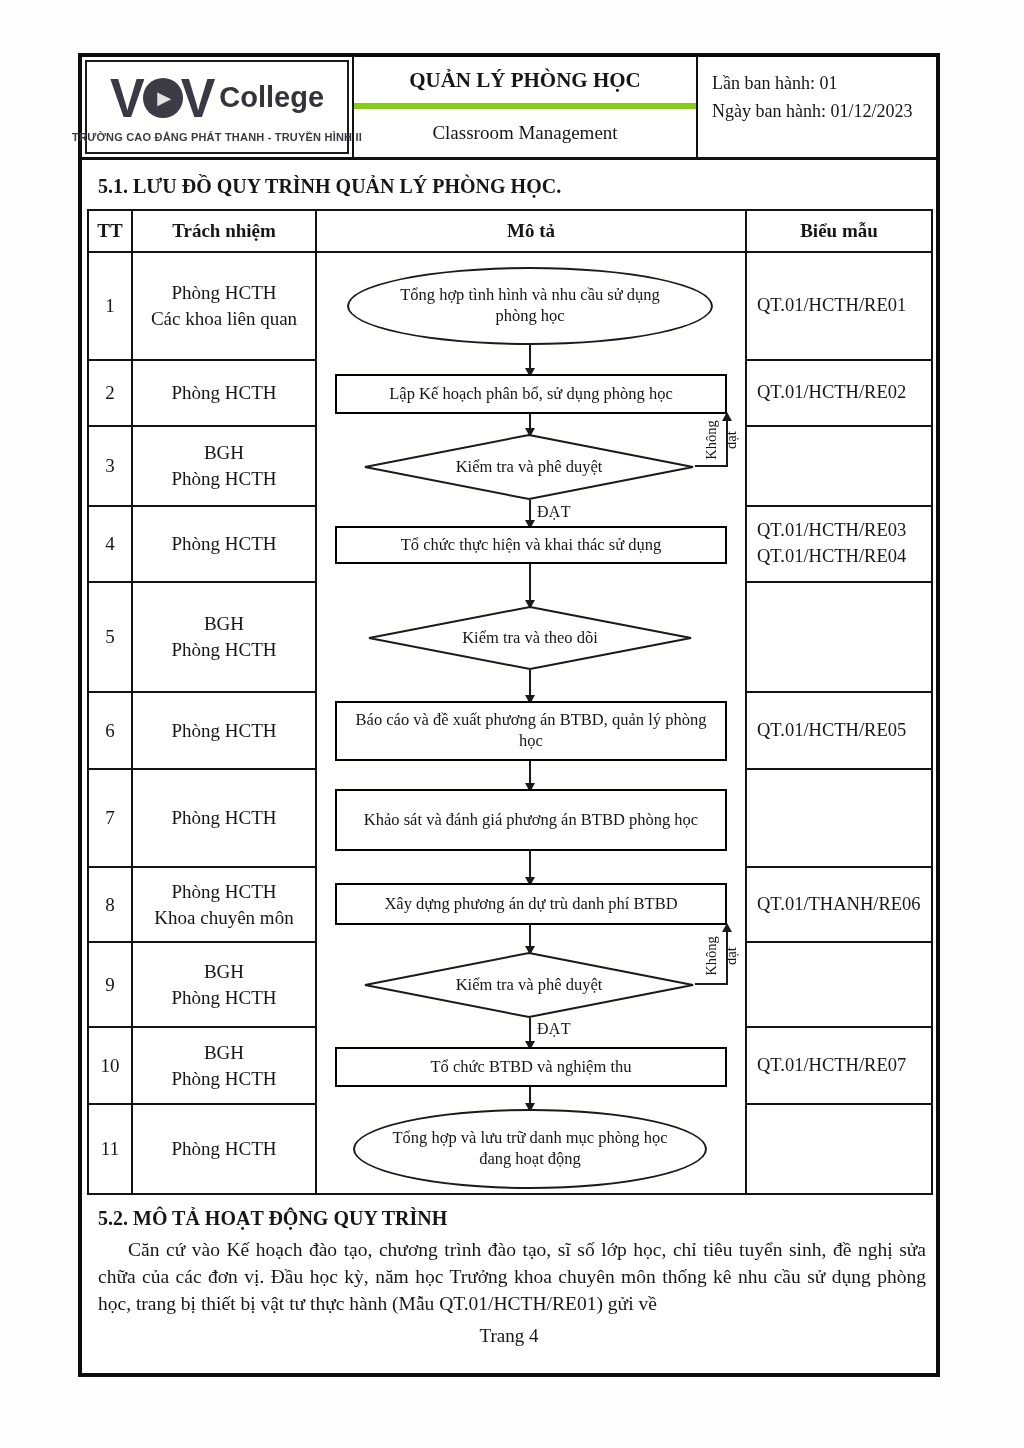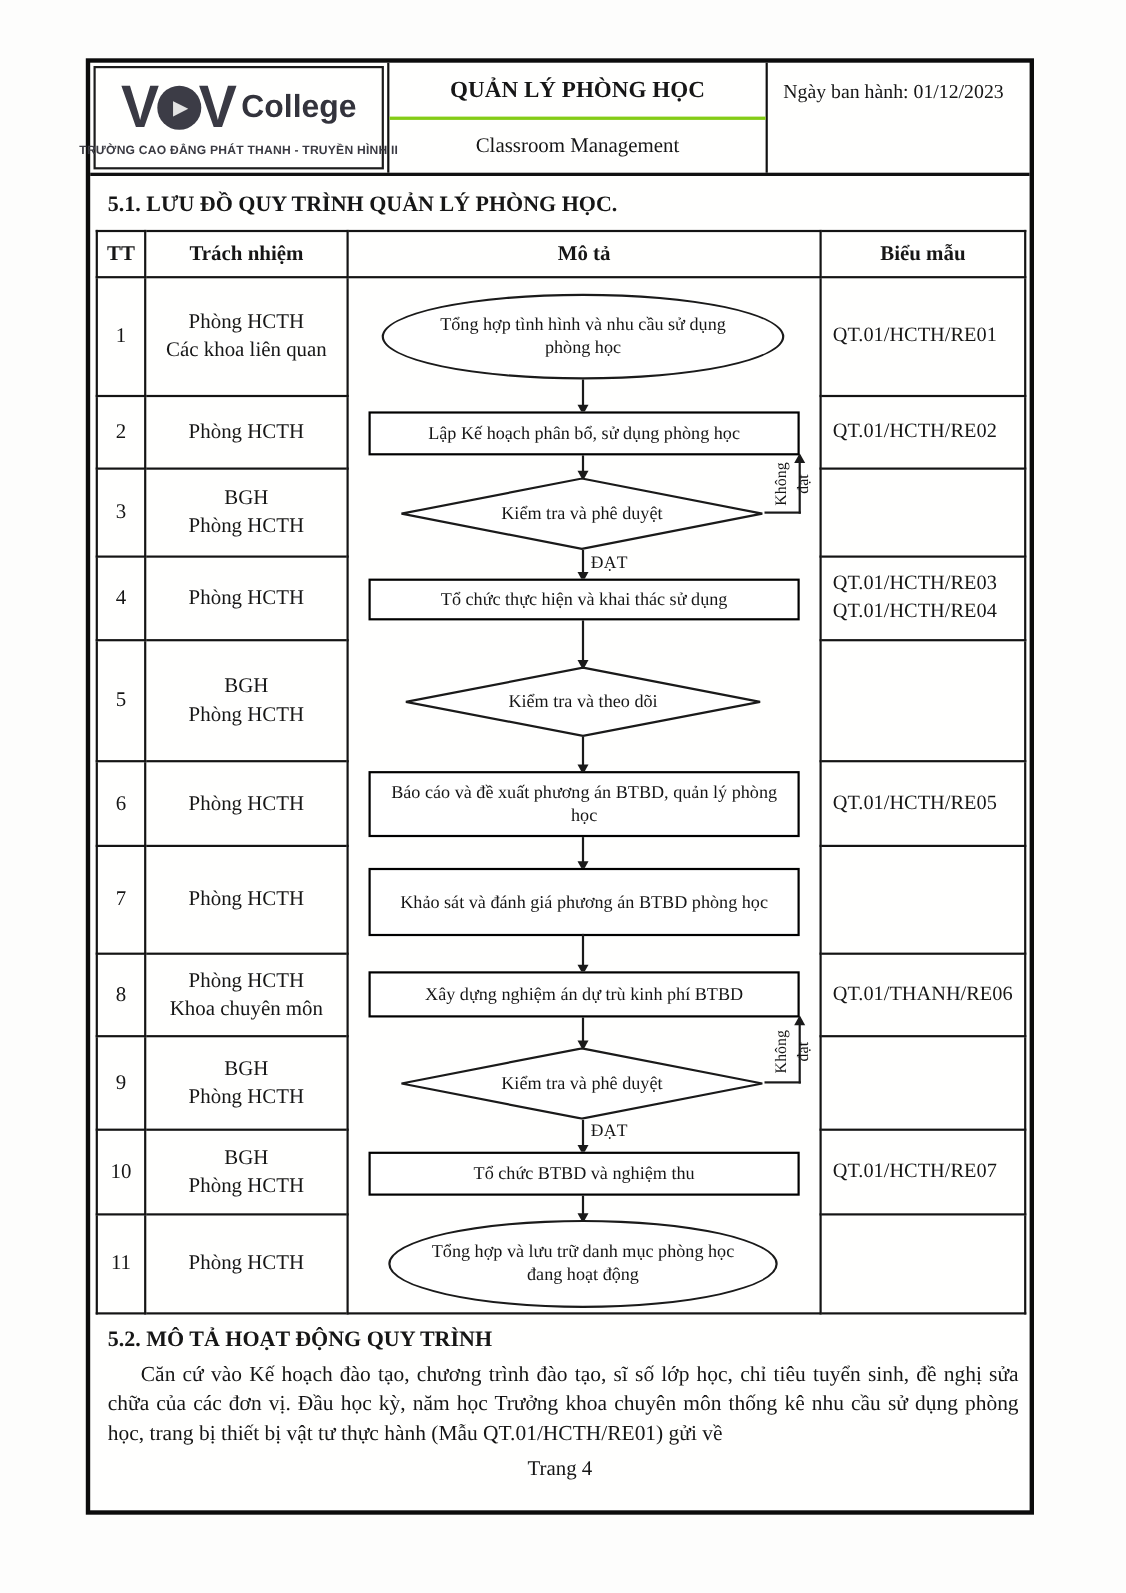--- a/index.html
+++ b/index.html
@@ -39,21 +39,21 @@
     font-family:"Liberation Sans","DejaVu Sans",sans-serif;
     font-weight:bold; font-size:29px; color:#33333c; margin-left:10px;
   }
   .logo-sub {
     font-family:"Liberation Sans","DejaVu Sans",sans-serif;
     font-weight:bold; font-size:11px; color:#3a3a42; margin-top:7px;
     white-space:nowrap; letter-spacing:0.2px;
   }
   .hdr-mid-cell { width:344px; border-right:2px solid #111; display:flex; flex-direction:column; }
   .hdr-mid-top {
-    height:52px; border-bottom:3px solid #84cc16;
+    height:52px; border-bottom:6px solid #84cc16;
     display:flex; align-items:center; justify-content:center;
     font-weight:bold; font-size:21px;
   }
   .hdr-mid-bot { flex:1; display:flex; align-items:center; justify-content:center; font-size:19px; }
   .hdr-right-cell { flex:1; padding:13px 6px 0 14px; font-size:18px; line-height:1.55; }
 
   
   .sec1-title { padding:15px 10px 11px 16px; font-weight:bold; font-size:20px; }
   .sec2 { padding:12px 8px 0 16px; }
   .sec2-title { font-weight:bold; font-size:20px; }
@@ -117,20 +117,21 @@
             <span class="vov-college">College</span>
           </div>
           <div class="logo-sub">TRƯỜNG CAO ĐẲNG PHÁT THANH - TRUYỀN HÌNH II</div>
         </div>
       </div>
       <div class="hdr-mid-cell">
         <div class="hdr-mid-top">QUẢN LÝ PHÒNG HỌC</div>
         <div class="hdr-mid-bot">Classroom Management</div>
       </div>
       <div class="hdr-right-cell">
+        <div>Lần ban hành: 01</div>
         <div>Ngày ban hành: 01/12/2023</div>
       </div>
     </div>
 
     <div class="sec1-title">5.1. LƯU ĐỒ QUY TRÌNH QUẢN LÝ PHÒNG HỌC.</div>
 
     <table class="proc">
       <colgroup>
           <col class="col-tt">
           <col class="col-resp">
@@ -193,21 +194,21 @@
                   <span>Báo cáo và đề xuất phương án BTBD,  quản lý phòng học</span>
                 </div>
             <div class="fc-arrow" style="top:508px;height:28px"></div>
 
             <div class="fc-shape fc-rect" style="top:536px;left:18px;width:392px;height:62px">
                   <span>Khảo sát và đánh giá phương án BTBD phòng học</span>
                 </div>
             <div class="fc-arrow" style="top:596px;height:34px"></div>
 
             <div class="fc-shape fc-rect" style="top:630px;left:18px;width:392px;height:42px">
-                  <span>Xây dựng nghiệm án dự trù kinh phí BTBD</span>
+                  <span>Xây dựng phương án dự trù danh phí BTBD</span>
                 </div>
             <div class="fc-arrow" style="top:672px;height:27px"></div>
 
             <div class="fc-shape fc-diamond" style="top:699px;left:46px;width:332px;height:66px">
               <svg viewBox="0 0 332 66" preserveAspectRatio="none">
                     <polygon points="166,1 330,33 166,65 2,33" fill="#ffffff" stroke="#1a1a1a" stroke-width="2" vector-effect="non-scaling-stroke"></polygon>
                   </svg>
               <span>Kiểm tra và phê duyệt</span>
             </div>
             <div class="fc-loop" style="top:672px;left:378px;width:33px;height:60px"></div>

